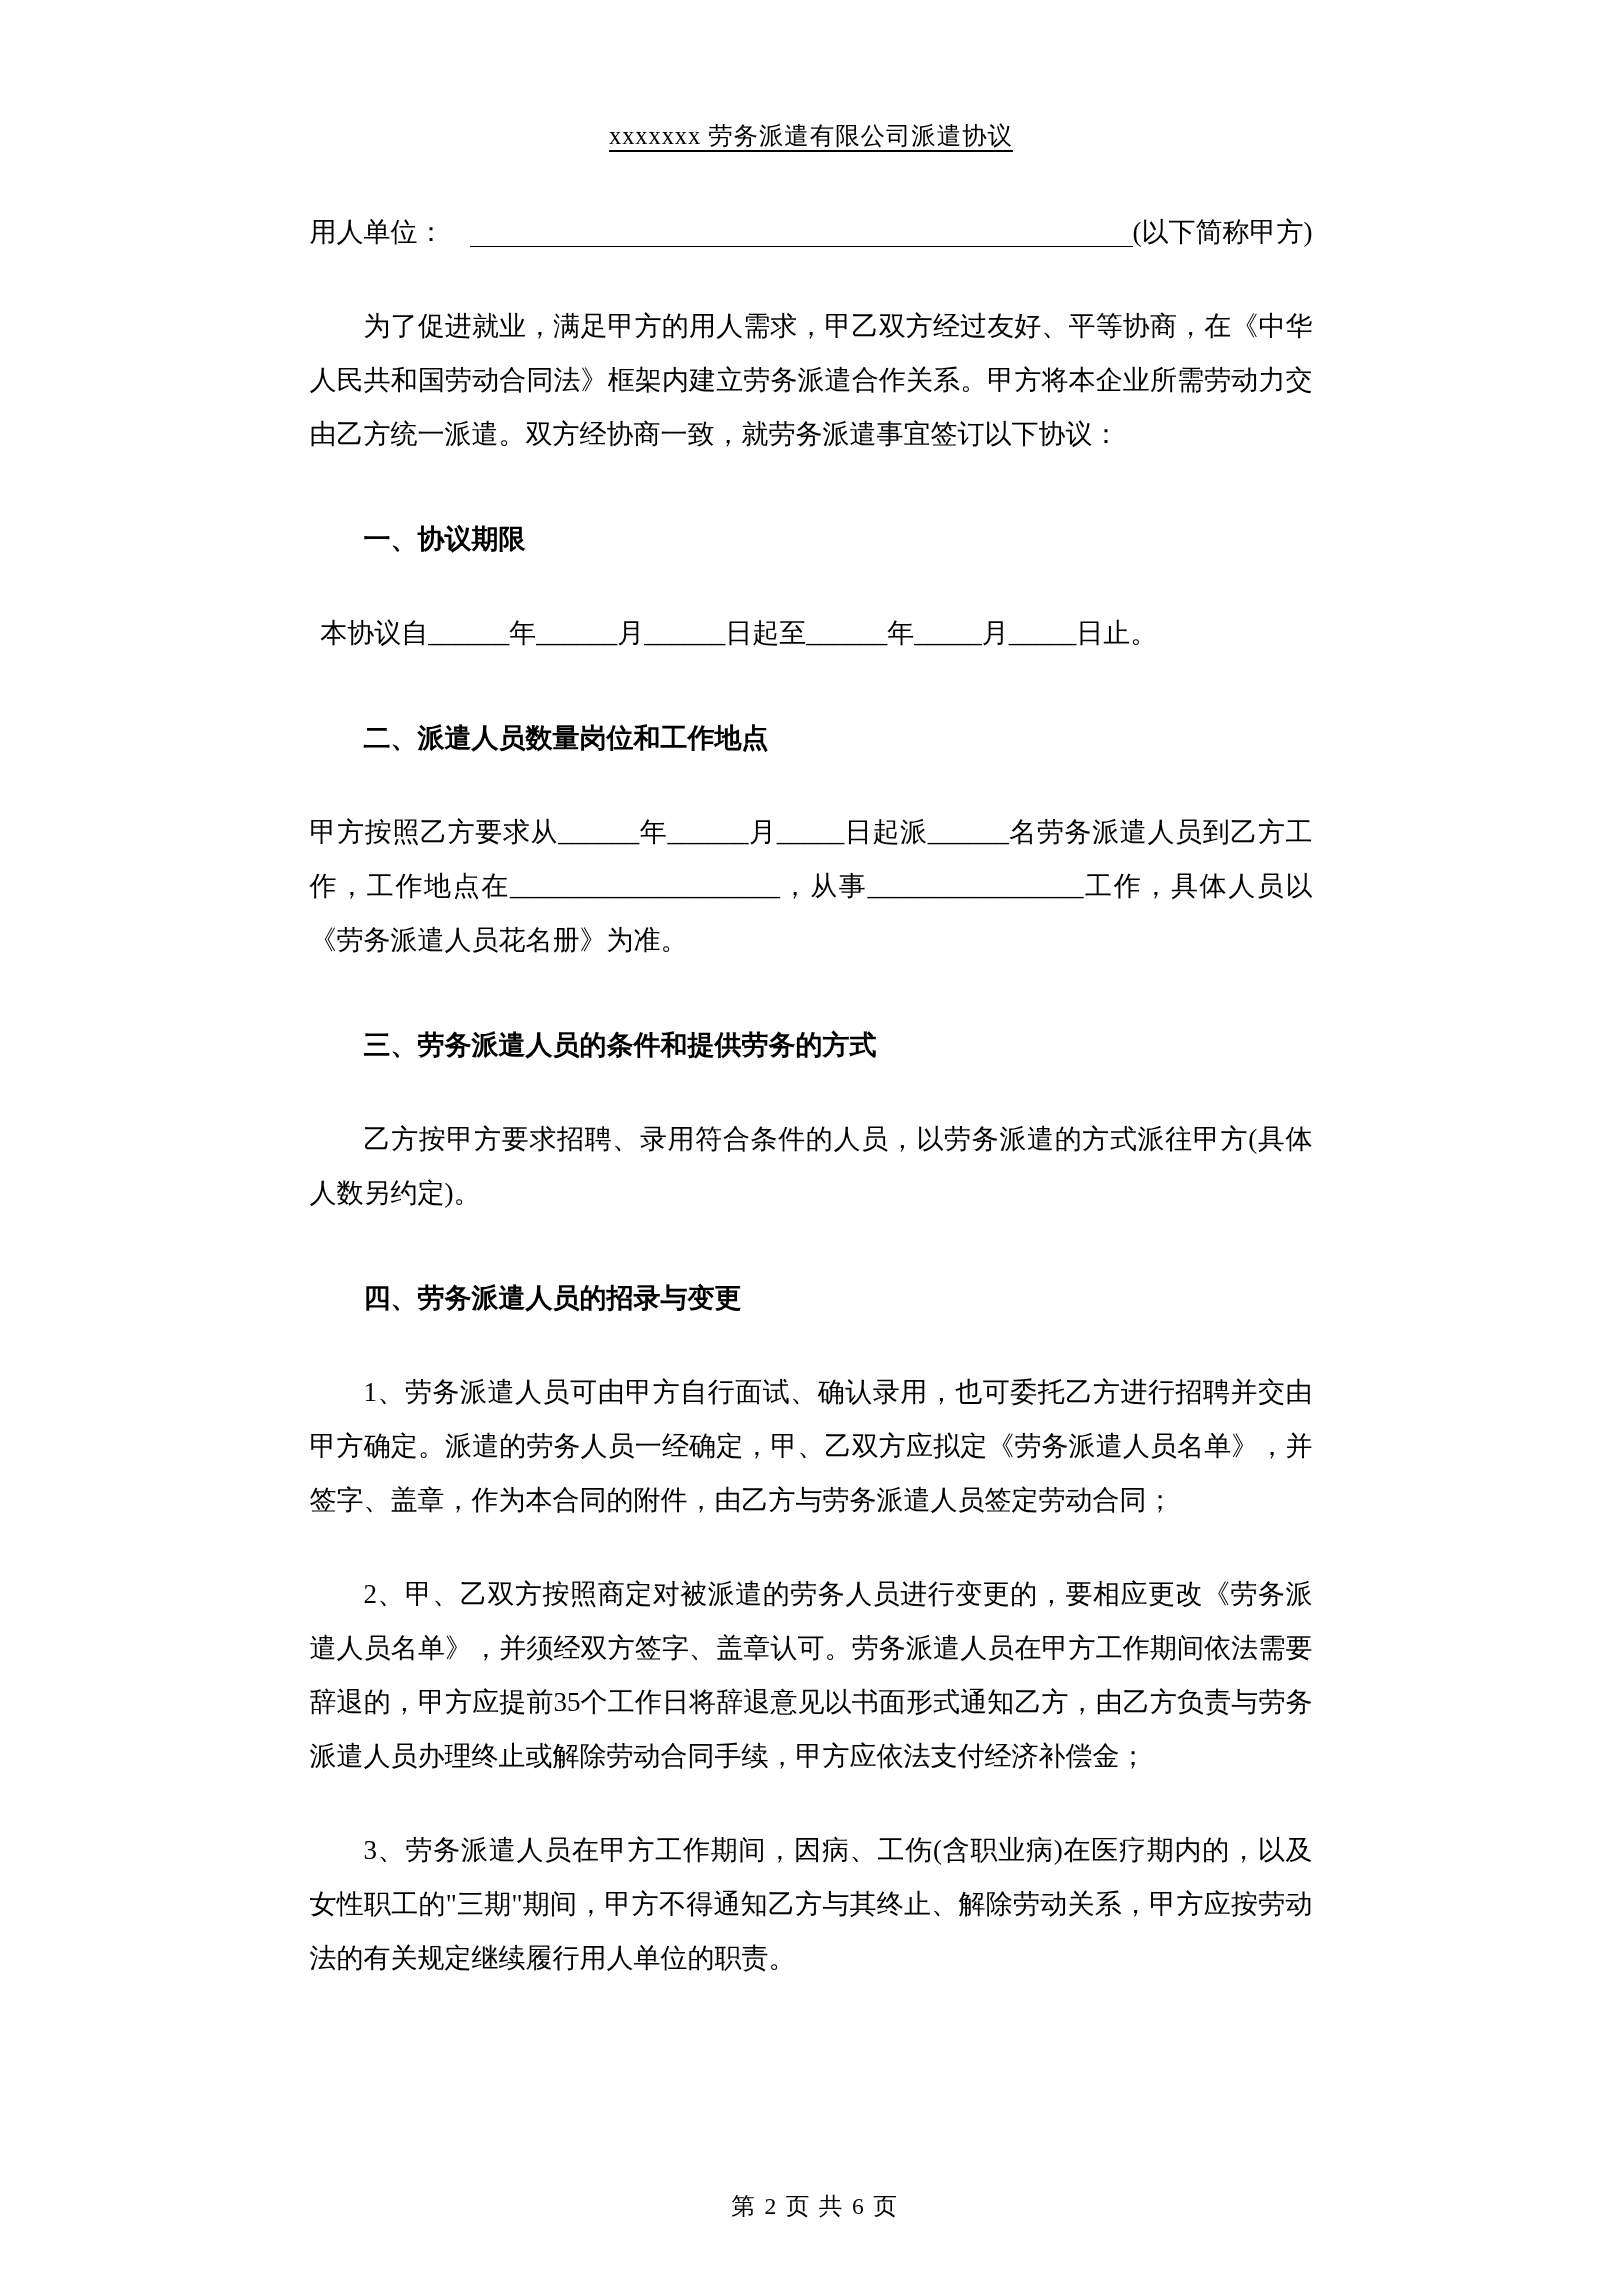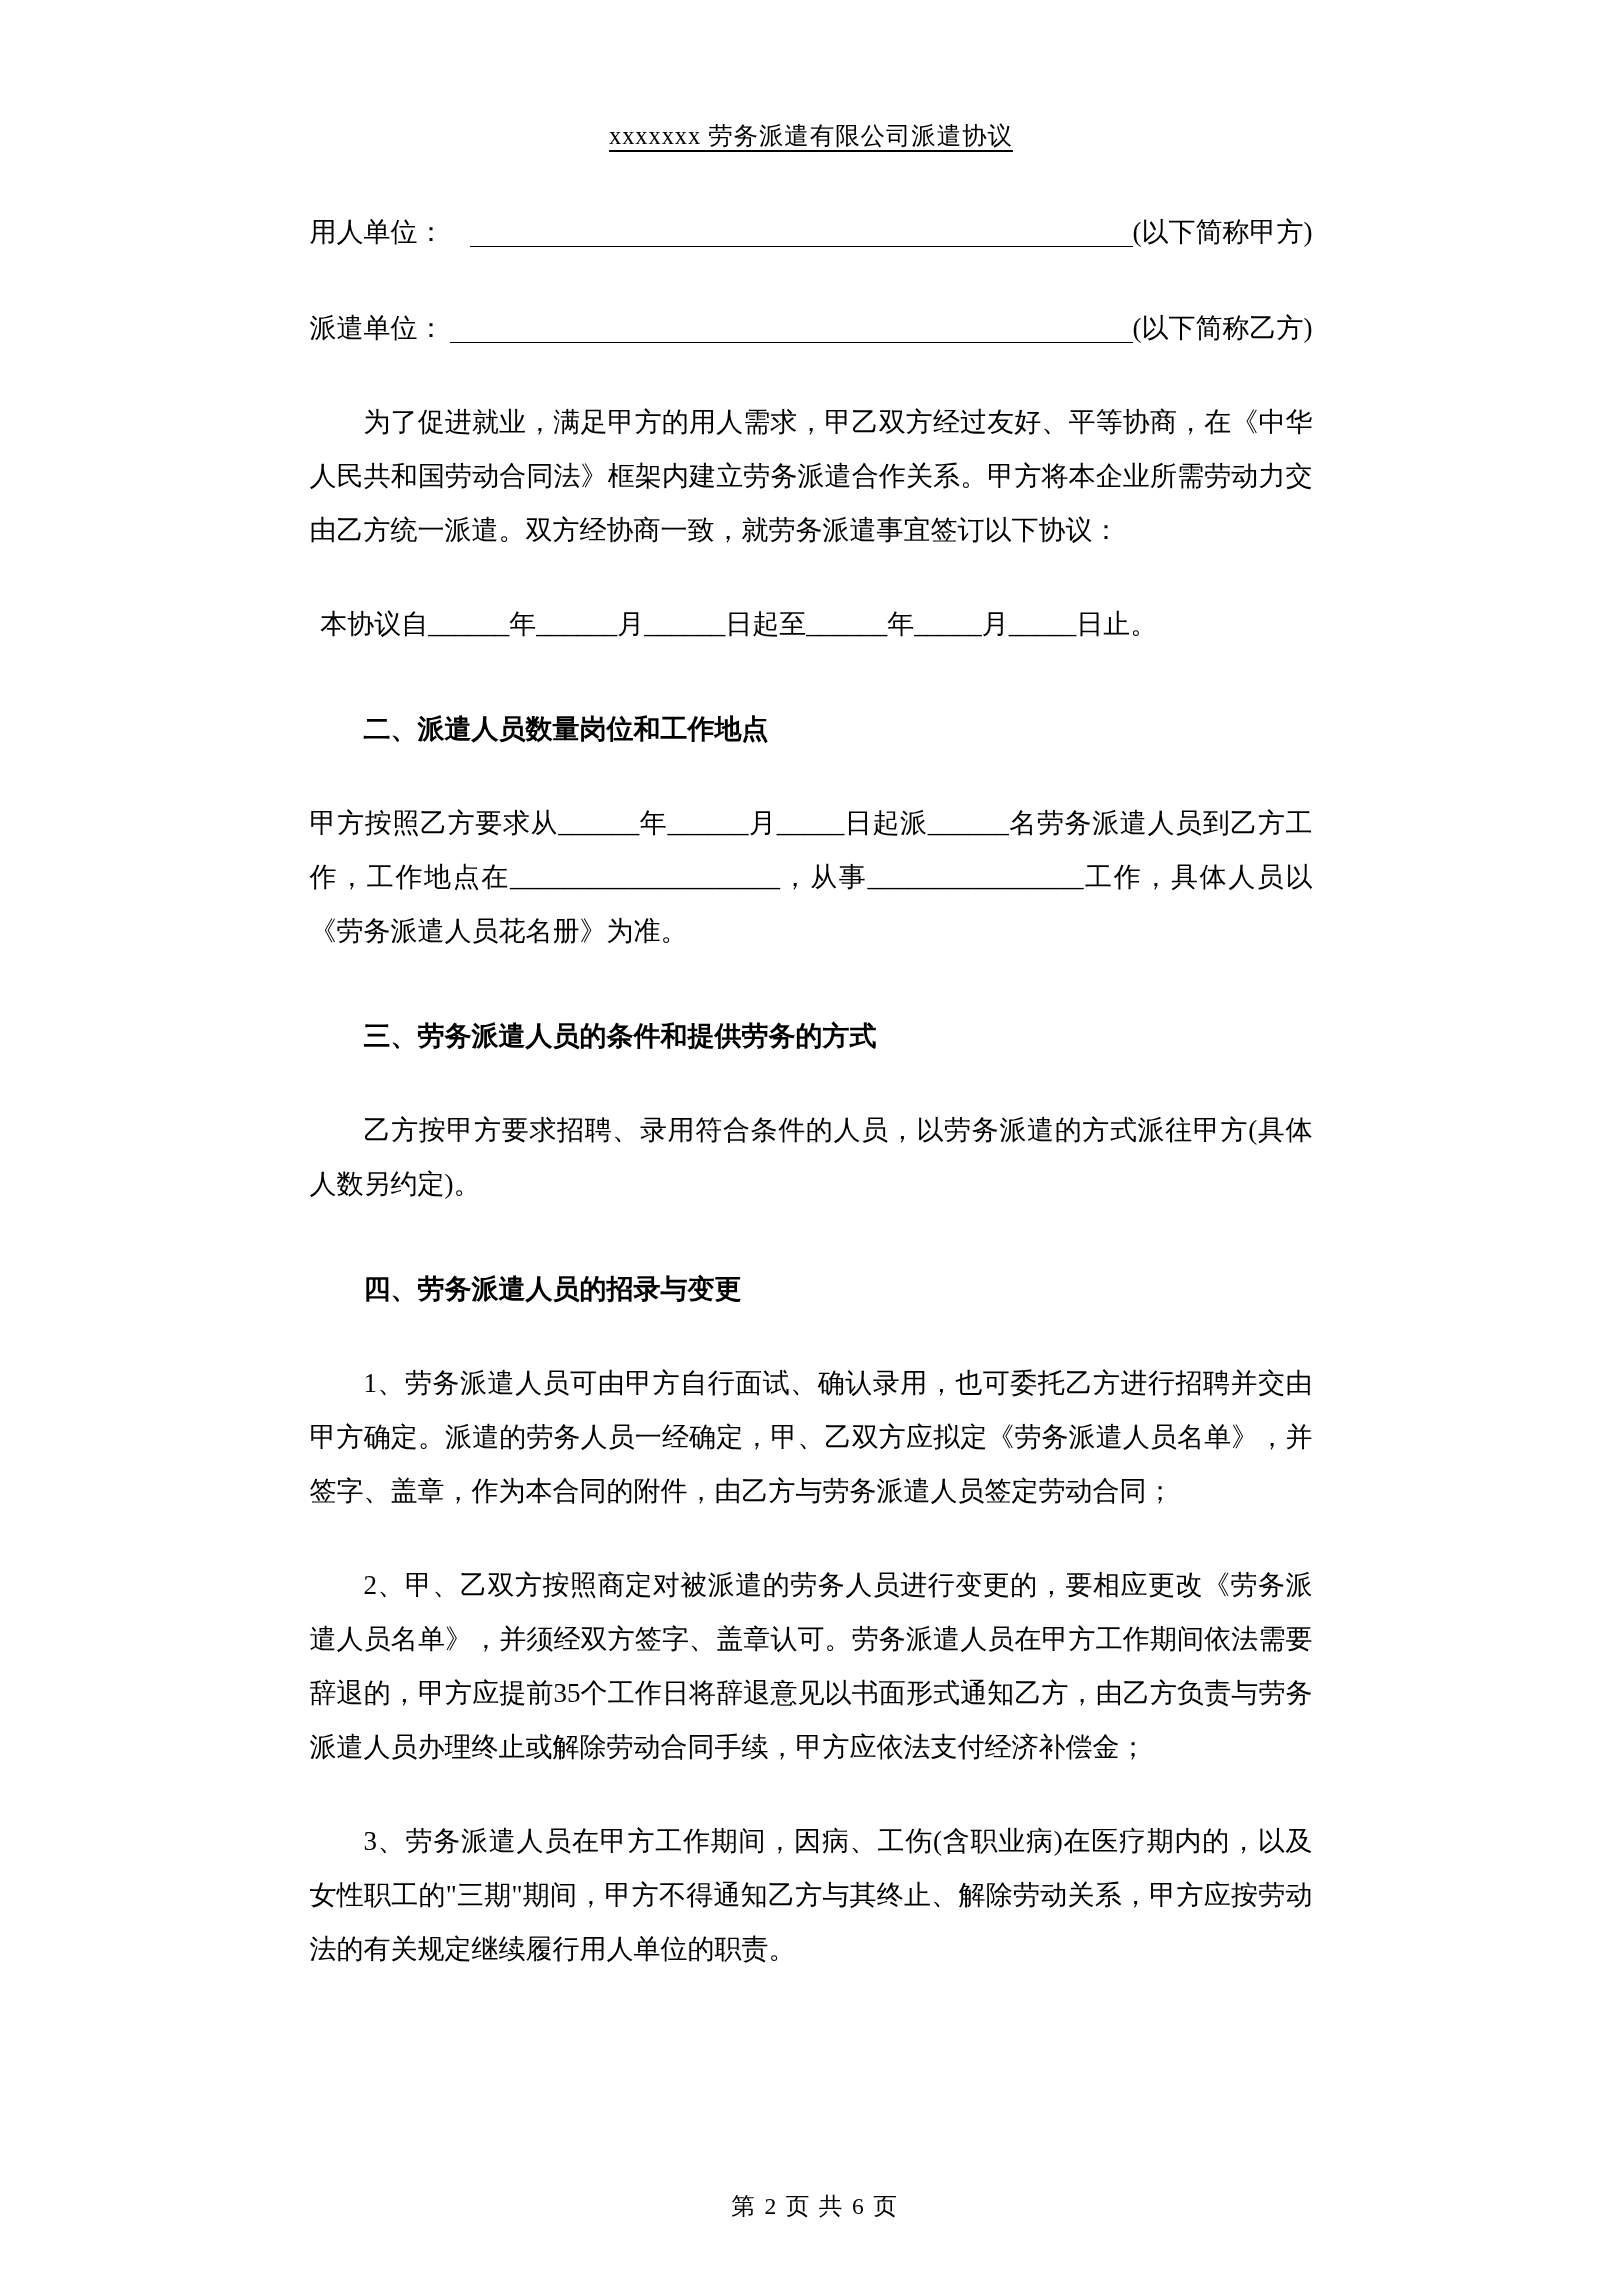--- a/index.html
+++ b/index.html
@@ -81,28 +81,24 @@
   <div class="doc-header">
     <span class="doc-title">xxxxxxx 劳务派遣有限公司派遣协议</span>
   </div>
 
   <div class="party-line">
     <span class="party-label">用人单位：</span>
     <span class="fill-line gap-wide"></span>
     <span class="party-suffix">(以下简称甲方)</span>
   </div>
 
-  <div class="party-line">
-    <span class="party-label">派遣单位：</span>
-    <span class="fill-line gap-narrow"></span>
-    <span class="party-suffix">(以下简称乙方)</span>
-  </div>
 
   <p class="para indent-2">为了促进就业，满足甲方的用人需求，甲乙双方经过友好、平等协商，在《中华人民共和国劳动合同法》框架内建立劳务派遣合作关系。甲方将本企业所需劳动力交由乙方统一派遣。双方经协商一致，就劳务派遣事宜签订以下协议：</p>
 
+  <h3 class="sec-heading">一、协议期限</h3>
   <p class="para indent-half">本协议自______年______月______日起至______年_____月_____日止。</p>
 
   <h3 class="sec-heading">二、派遣人员数量岗位和工作地点</h3>
   <p class="para indent-0">甲方按照乙方要求从______年______月_____日起派______名劳务派遣人员到乙方工作，工作地点在____________________，从事________________工作，具体人员以《劳务派遣人员花名册》为准。</p>
 
   <h3 class="sec-heading">三、劳务派遣人员的条件和提供劳务的方式</h3>
   <p class="para indent-2">乙方按甲方要求招聘、录用符合条件的人员，以劳务派遣的方式派往甲方(具体人数另约定)。</p>
 
   <h3 class="sec-heading">四、劳务派遣人员的招录与变更</h3>
   <p class="para indent-2">1、劳务派遣人员可由甲方自行面试、确认录用，也可委托乙方进行招聘并交由甲方确定。派遣的劳务人员一经确定，甲、乙双方应拟定《劳务派遣人员名单》，并签字、盖章，作为本合同的附件，由乙方与劳务派遣人员签定劳动合同；</p>

